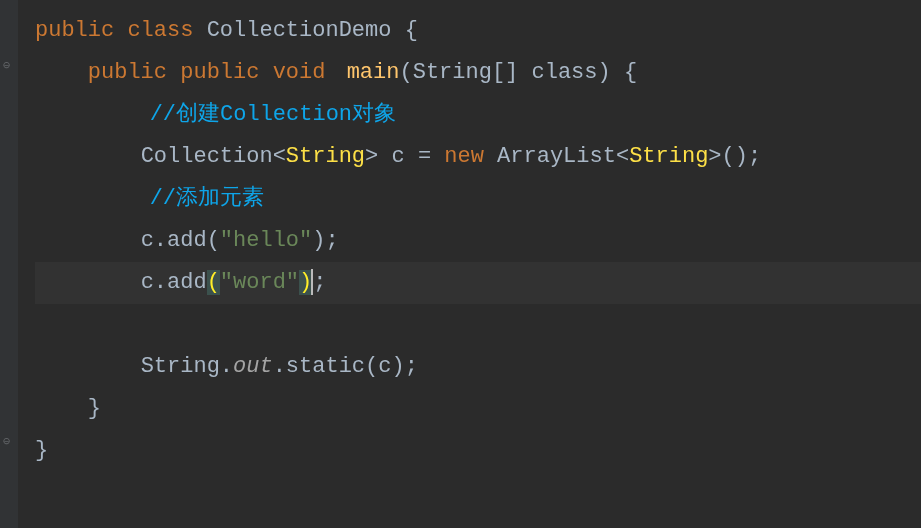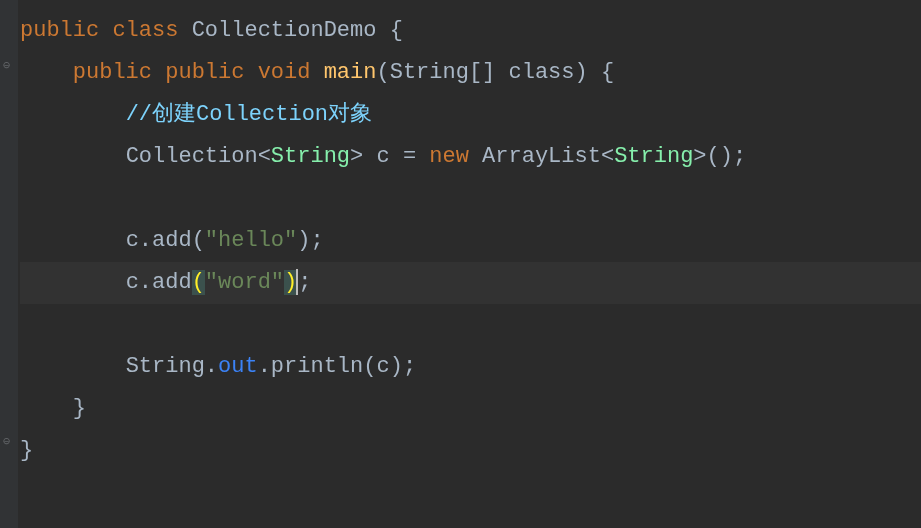--- a/index.html
+++ b/index.html
@@ -30,51 +30,54 @@
     .gutter-icon {
       position: absolute;
       left: 3px;
       width: 12px;
       height: 12px;
       color: #606366;
       font-size: 12px;
       line-height: 1;
     }
     .code-area {
-      padding-left: 20px;
+      padding-left: 35px;
       padding-top: 10px;
     }
     .code-line {
       white-space: pre;
       height: 42px;
       line-height: 42px;
     }
     .current-line {
       background-color: #323232;
     }
     .keyword {
       color: #cc7832;
     }
     .class-name {
       color: #a9b7c6;
     }
     .method-name {
       color: #ffc66d;
+      margin-left: 8px;
     }
     .comment {
-      color: #7dd3fc;
+      color: #0ea5e9;
+      margin-left: 9px;
     }
     .string {
       color: #6a8759;
     }
     .type {
-      color: #86efac;
+      color: #fde047;
     }
     .field-italic {
-      color: #3b82f6;
+      color: #a3a3a3;
+      font-style: italic;
     }
     .plain {
       color: #a9b7c6;
     }
     .bracket-highlight {
       color: #ffef28;
       background-color: #3b514d;
     }
     .caret {
       display: inline-block;
@@ -91,20 +94,20 @@
 <div class="gutter">
   <div class="gutter-icon" style="top:60px;">⊖</div>
   <div class="gutter-icon" style="top:436px;">⊖</div>
 </div>
 
 <div class="code-area">
   <div class="code-line"><span class="keyword">public</span><span class="plain"> </span><span class="keyword">class</span><span class="plain"> </span><span class="class-name">CollectionDemo</span><span class="plain"> {</span></div>
   <div class="code-line"><span class="plain">    </span><span class="keyword">public</span><span class="plain"> </span><span class="keyword">public</span><span class="plain"> </span><span class="keyword">void</span><span class="plain"> </span><span class="method-name">main</span><span class="plain">(String[] class) {</span></div>
   <div class="code-line"><span class="plain">        </span><span class="comment">//创建Collection对象</span></div>
   <div class="code-line"><span class="plain">        </span><span class="plain">Collection&lt;</span><span class="type">String</span><span class="plain">&gt; c = </span><span class="keyword">new</span><span class="plain"> ArrayList&lt;</span><span class="type">String</span><span class="plain">&gt;();</span></div>
-  <div class="code-line"><span class="plain">        </span></div>
+  <div class="code-line"><span class="plain">        </span><span class="comment">//添加元素</span></div>
   <div class="code-line"><span class="plain">        </span><span class="plain">c.add(</span><span class="string">"hello"</span><span class="plain">);</span></div>
   <div class="code-line current-line"><span class="plain">        </span><span class="plain">c.add</span><span class="bracket-highlight">(</span><span class="string">"word"</span><span class="bracket-highlight">)</span><span class="caret"></span><span class="plain">;</span></div>
   <div class="code-line"><span class="plain">        </span></div>
-  <div class="code-line"><span class="plain">        </span><span class="plain">String.</span><span class="field-italic">out</span><span class="plain">.println(c);</span></div>
+  <div class="code-line"><span class="plain">        </span><span class="plain">String.</span><span class="field-italic">out</span><span class="plain">.static(c);</span></div>
   <div class="code-line"><span class="plain">    </span><span class="plain">}</span></div>
   <div class="code-line"><span class="plain">}</span></div>
 </div>
 
 </body></html>

